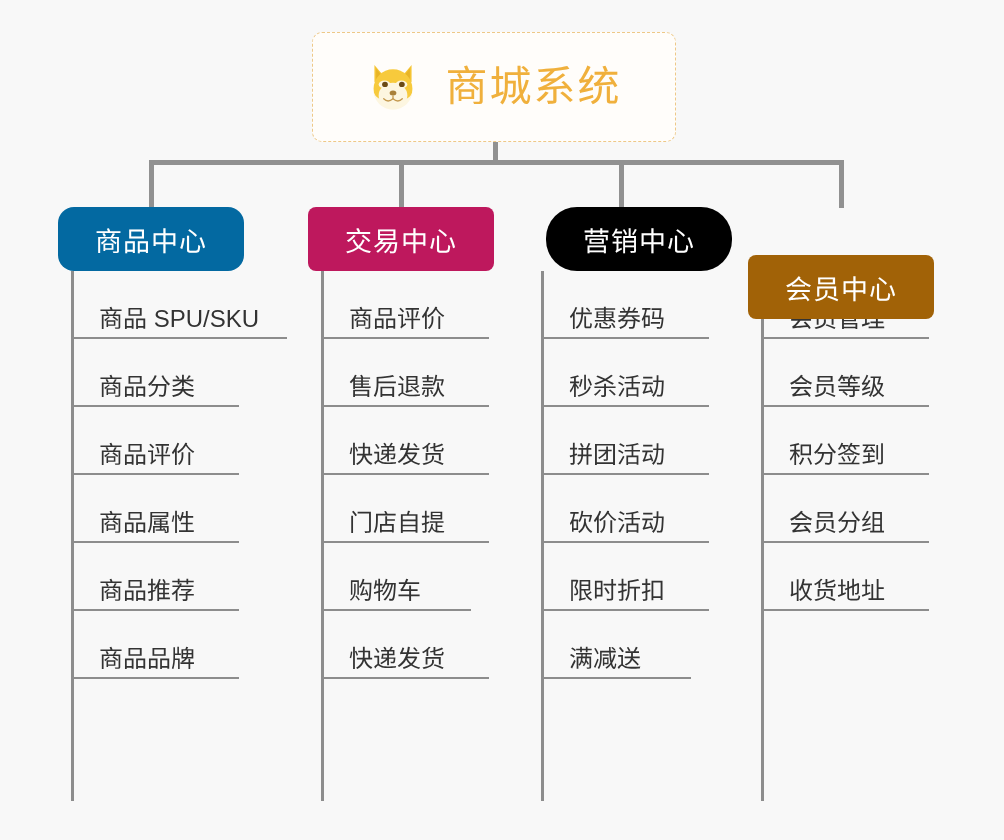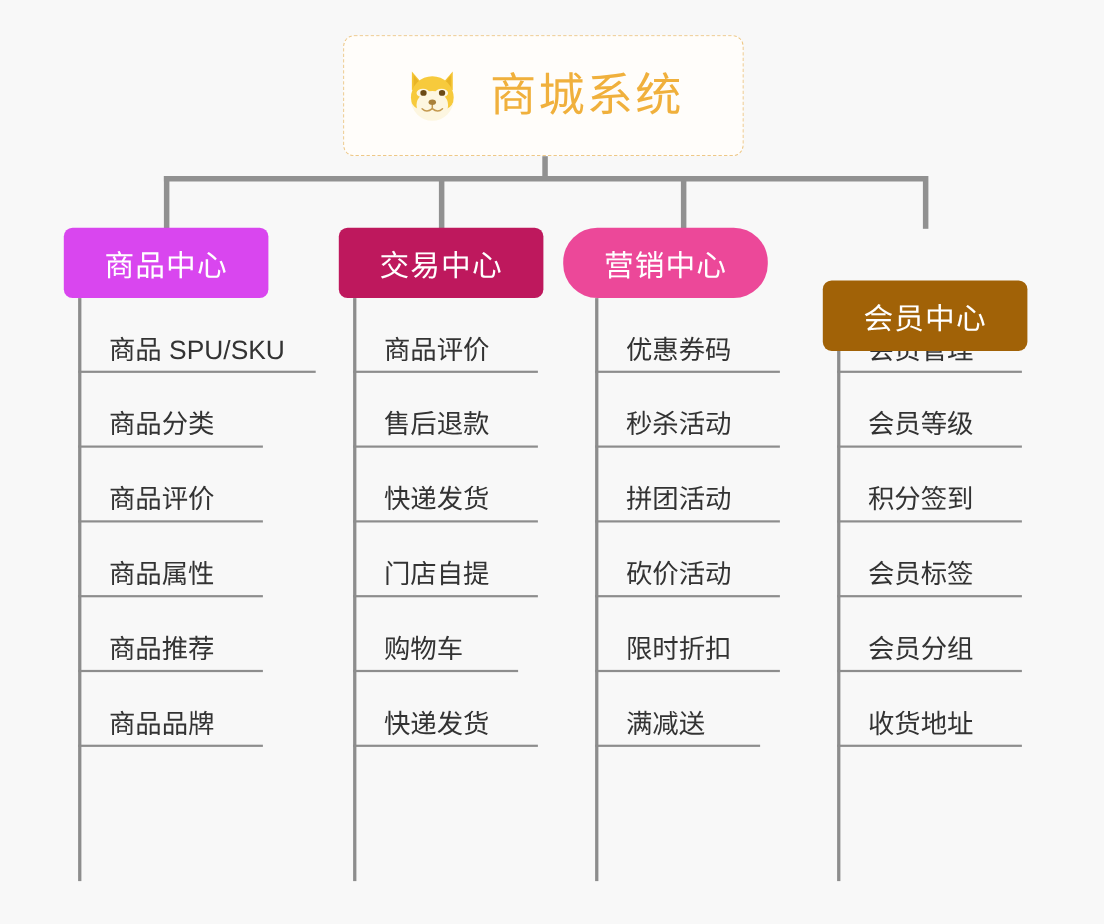--- a/index.html
+++ b/index.html
@@ -241,41 +241,38 @@
           <div class="leaf">
             <span class="leaf-label">会员管理</span>
           </div>
           <div class="leaf">
             <span class="leaf-label">会员等级</span>
           </div>
           <div class="leaf">
             <span class="leaf-label">积分签到</span>
           </div>
           <div class="leaf">
-            <span class="leaf-label">会员标签</span>
-          </div>
-          <div class="leaf">
             <span class="leaf-label">会员分组</span>
           </div>
           <div class="leaf">
             <span class="leaf-label">收货地址</span>
           </div>
         </div>
       </div>
     </div>
 
 <div class="drop" style="left: 149px; background: rgb(145, 145, 145);"></div>
-    <div class="cat-box" style="left: 58px; background: #d946ef;">
+    <div class="cat-box" style="left: 58px; background: #0369a1; border-radius: 16px;">
       <span class="cat-label">商品中心</span>
     </div>
     <div class="drop" style="left: 399px; background: rgb(145, 145, 145);"></div>
     <div class="cat-box" style="left: 308px; background: #be185d;">
       <span class="cat-label">交易中心</span>
     </div>
     <div class="drop" style="left: 619px; background: rgb(145, 145, 145);"></div>
-    <div class="cat-box" style="left: 512px; background: #ec4899; border-radius: 31px;">
+    <div class="cat-box" style="left: 546px; background: #000000; border-radius: 31px;">
       <span class="cat-label">营销中心</span>
     </div>
     <div class="drop" style="left: 839px; background: rgb(145, 145, 145);"></div>
     <div class="cat-box" style="left: 748px; background: #a16207; margin-top: 48px;">
       <span class="cat-label">会员中心</span>
     </div>
   </div>
 
 </body></html>

